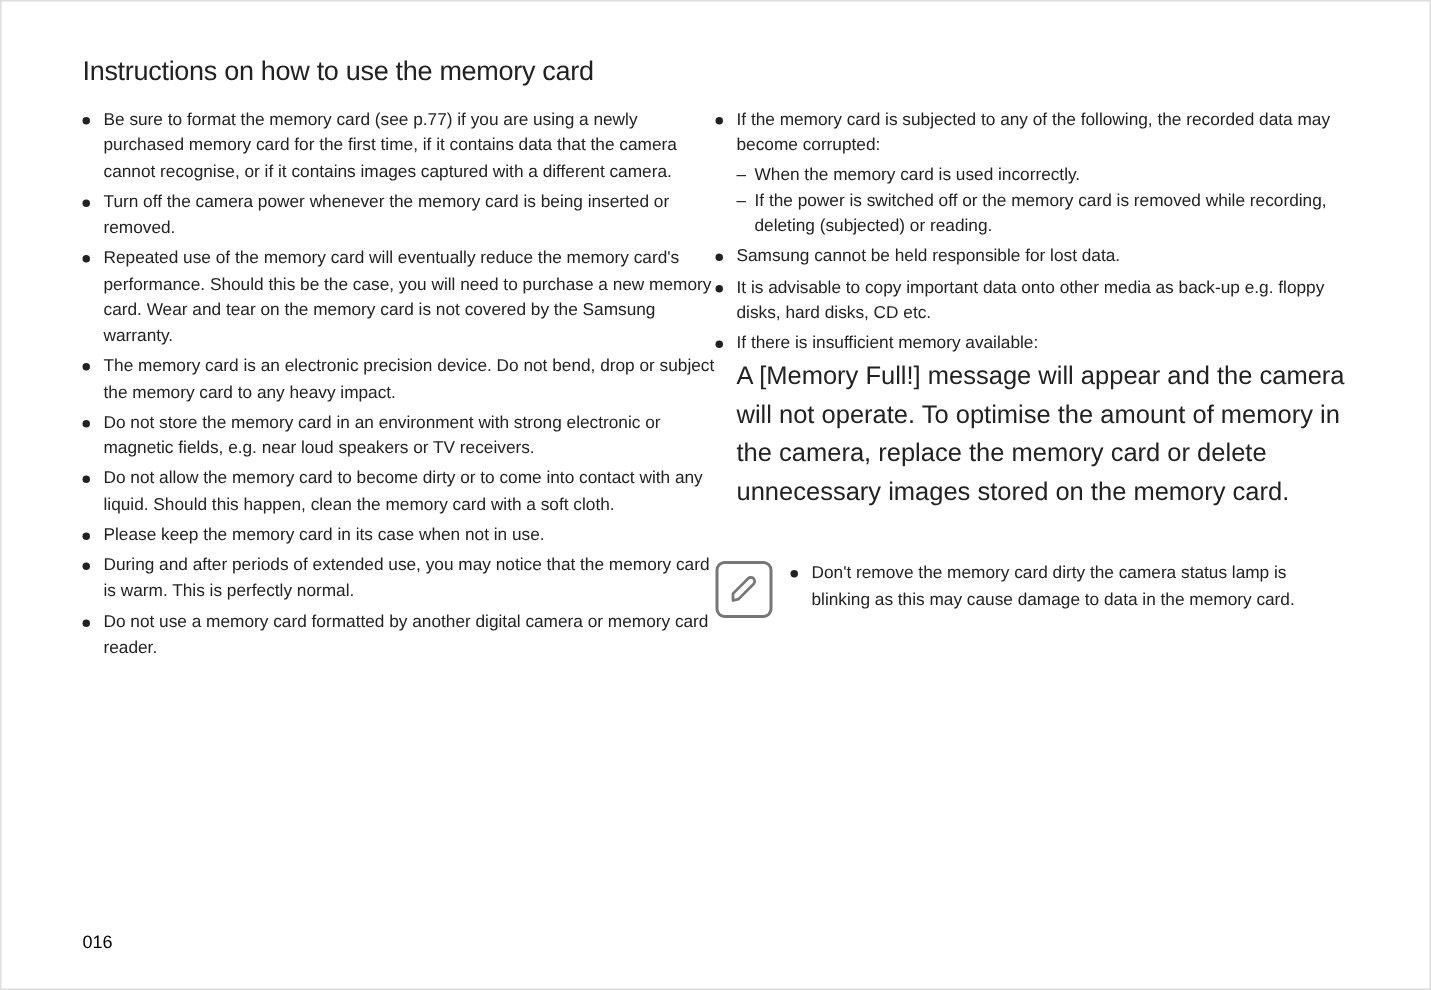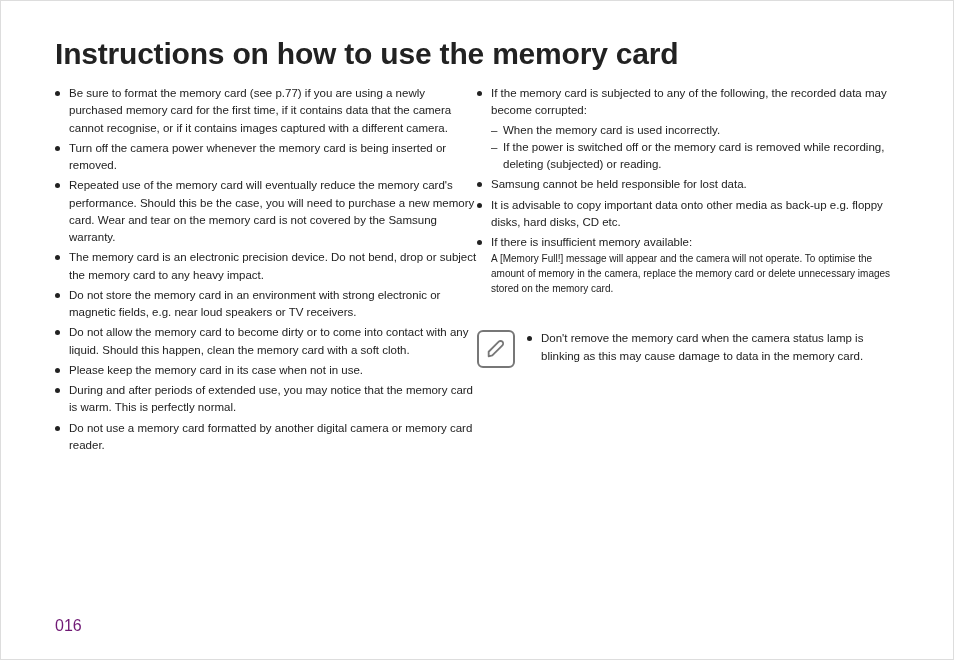--- a/index.html
+++ b/index.html
@@ -14,22 +14,22 @@
   .page {
     box-sizing: border-box;
     width: 954px;
     height: 660px;
     padding: 36px 54px 24px 54px;
     position: relative;
     border: 1px solid #ddd;
   }
   h1.title {
     margin: 0 0 14px 0;
-    font-size: 30px;
-    font-weight: 700;
+    font-size: 18px;
+    font-weight: 400;
     letter-spacing: -0.2px;
   }
   .columns {
     display: flex;
   }
   .col {
     width: 50%;
   }
   ul.bullets {
     list-style: none;
@@ -65,21 +65,21 @@
     line-height: 1.5;
   }
   ul.sub > li::before {
     content: "–";
     position: absolute;
     left: 0;
     top: 0;
   }
   .followup {
     display: block;
-    font-size: 10px;
+    font-size: 17px;
     line-height: 1.5;
   }
   .note {
     display: flex;
     gap: 12px;
     margin-top: 34px;
     align-items: flex-start;
   }
   .note-icon {
     width: 34px;
@@ -100,22 +100,22 @@
     stroke-linecap: round;
     stroke-linejoin: round;
   }
   .note ul.bullets > li {
     padding-left: 14px;
   }
   .page-number {
     position: absolute;
     left: 54px;
     bottom: 24px;
-    font-size: 16px;
-    color: #701a75;
+    font-size: 12px;
+    color: #000000;
   }
 </style>
 </head>
 <body>
 
 <div class="page">
   <h1 class="title">Instructions on how to use the memory card</h1>
 
   <div class="columns">
 
@@ -150,21 +150,21 @@
         </li>
       </ul>
 
       <div class="note">
         <div class="note-icon">
           <svg viewBox="0 0 24 24">
             <path d="M4 20 L8 19 L19 8 C20 7 20 5 19 4 C18 3 16 3 15 4 L4 15 Z"></path>
           </svg>
         </div>
         <ul class="bullets">
-          <li>Don't remove the memory card when the camera status lamp is blinking as this may cause damage to data in the memory card.</li>
+          <li>Don't remove the memory card dirty the camera status lamp is blinking as this may cause damage to data in the memory card.</li>
         </ul>
       </div>
     </div>
 
   </div>
 
   <div class="page-number">016</div>
 </div>
 
 </body></html>

